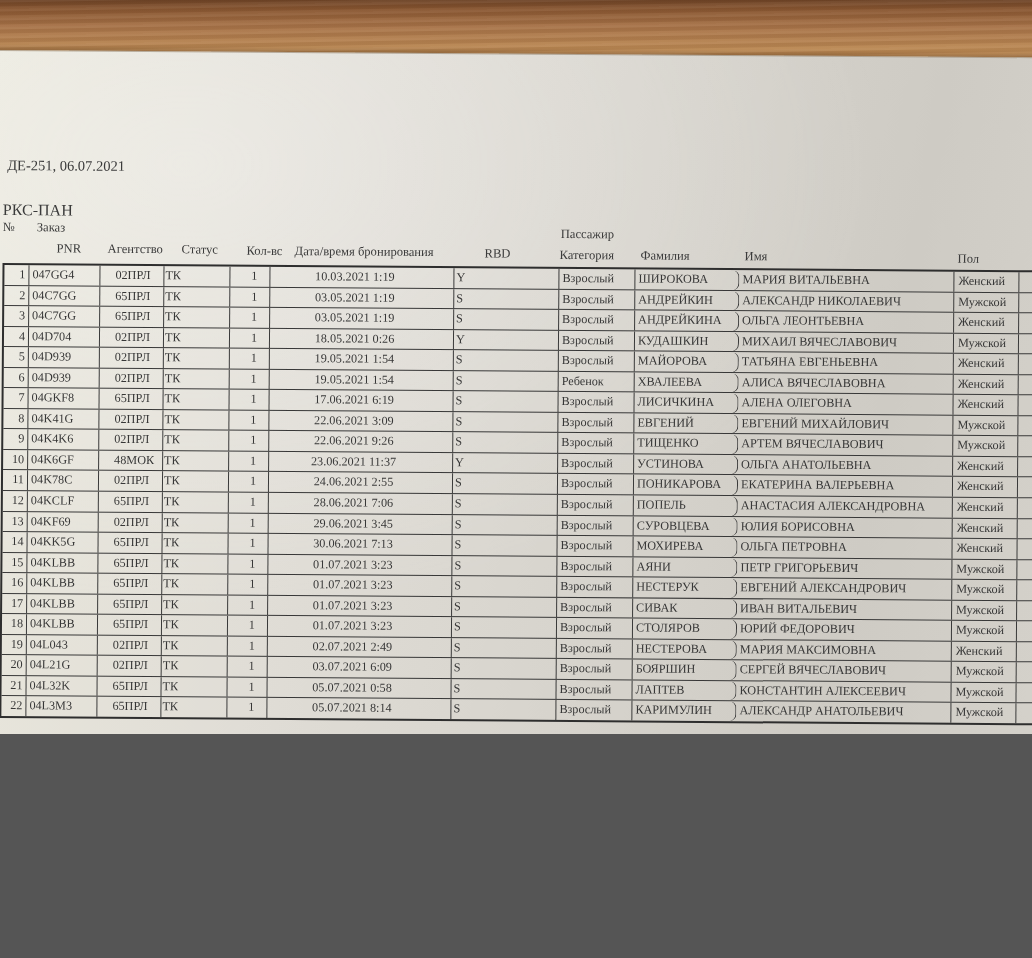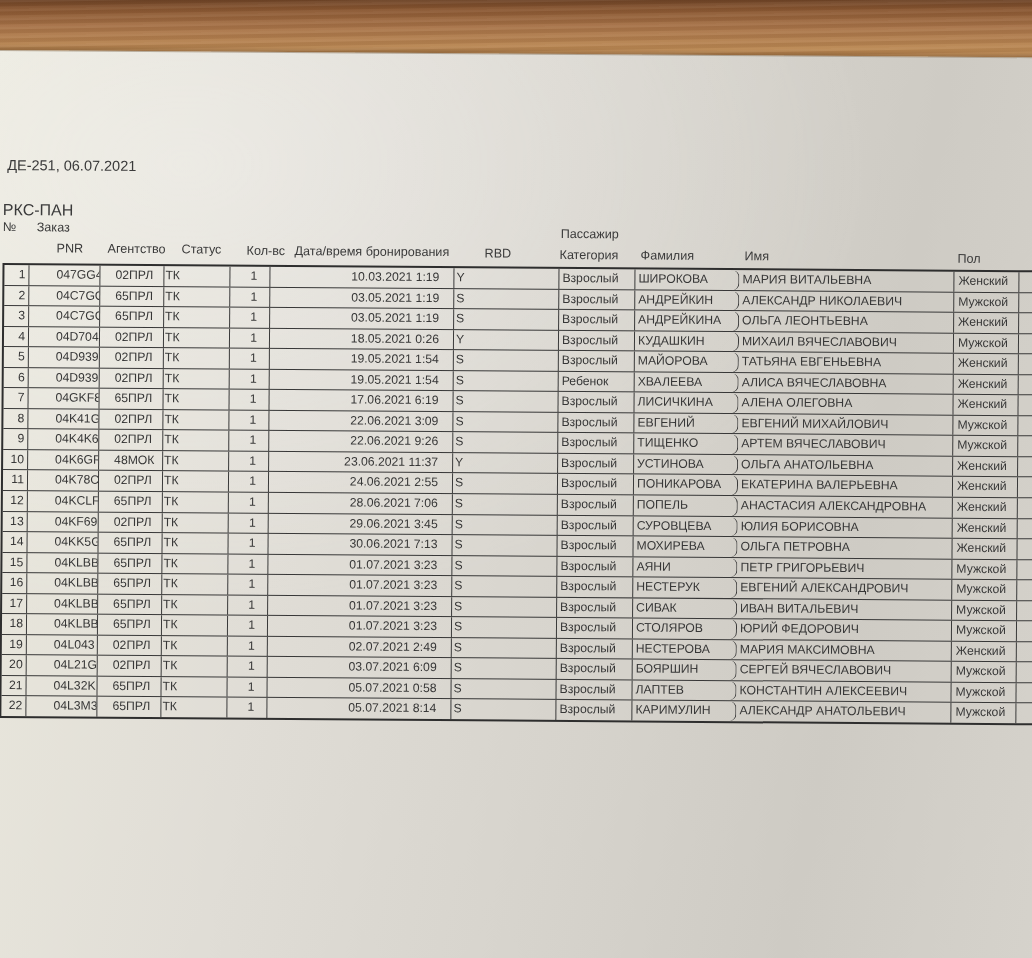--- a/index.html
+++ b/index.html
@@ -1,18 +1,18 @@
 <!DOCTYPE html>
 <html><head>
 <meta charset="utf-8">
 <style>
   html,body{margin:0;padding:0;background:#555;}
   #photo{
-    position:relative;width:1032px;height:958px;overflow:hidden;
-    font-family:Liberation Sans, sans-serif;
+    position:relative;width:1032px;height:734px;overflow:hidden;
+    font-family:Liberation Serif, serif;
   }
   
   #desk{
     position:absolute;left:0;top:0;width:100%;height:80px;
     background:
       repeating-linear-gradient(179deg, rgba(255,255,255,0.05) 0 2px, rgba(60,30,10,0.08) 3px 6px, rgba(255,255,255,0.03) 7px 9px),
       linear-gradient(180deg,#6e4427 0%,#8a5833 12%,#a9754a 34%,#bc8a55 62%,#b27d4a 100%);
   }
   
   #paper{
@@ -55,25 +55,25 @@
     height:19.55px;
     border-bottom:1.5px solid #383838;
   }
   .trow:last-child{border-bottom:none;}
   .cell{
     font-size:12.2px;line-height:19.5px;white-space:nowrap;overflow:hidden;
     border-right:1.5px solid #3a3a3a;color:#373737;
   }
   .cell:last-child{border-right:none;}
   .c-num{text-align:right;padding-right:3px;}
-  .c-pnr{padding-left:3px;margin-left:24px;}
+  .c-pnr{padding-left:3px;}
   .c-agency{padding-left:15px;}
   .c-status{padding-left:1px;}
   .c-qty{text-align:right;padding-right:12px;}
-  .c-booking{text-align:right;padding-right:14px;}
+  .c-booking{text-align:center;padding-right:14px;}
   .c-rbd{padding-left:2px;}
   .c-category{padding-left:3px;}
   .c-surname{padding-left:3px;border-radius:7px;}
   .c-name{padding-left:3px;}
   .c-gender{padding-left:4px;}
 </style>
 </head>
 <body>
 
 <div id="photo">

